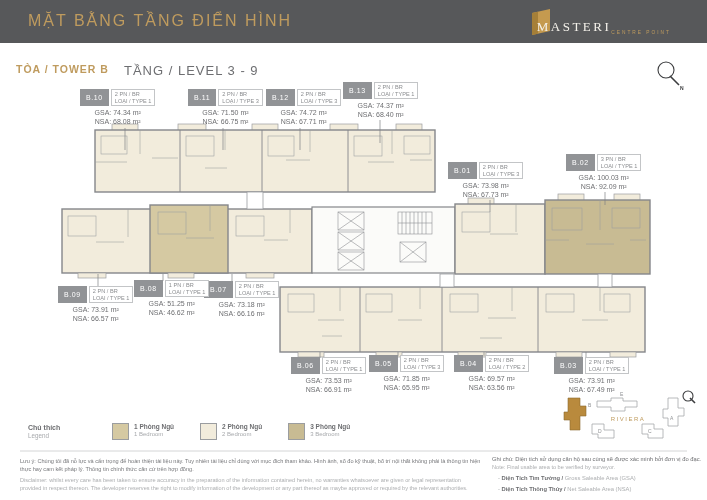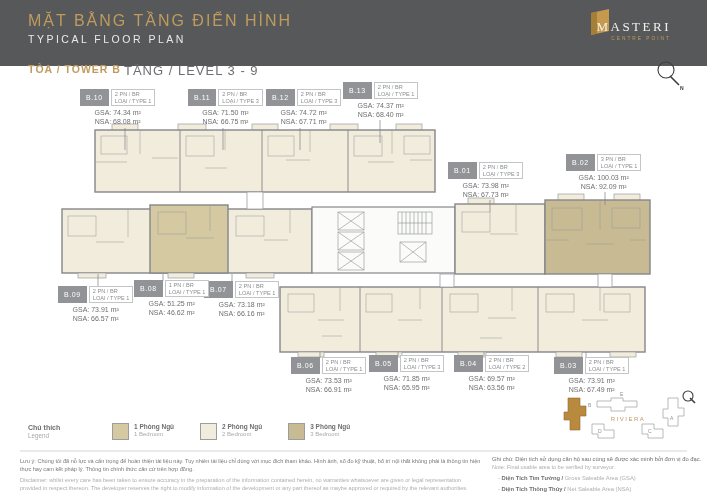--- a/index.html
+++ b/index.html
@@ -1,30 +1,30 @@
 <!DOCTYPE html>
 <html style="--header-bg: #57585a; --gold: #bf9b5e; --gold2: #b98a3d; --badge-bg: #919396; --c1br: #d5c9a2; --c2br: #f2ecdc; --c3br: #c8bb93;"><head>
 <meta charset="utf-8">
 <style>
   html,body{margin:0;padding:0;background:#fff;}
   #page{position:relative;width:707px;height:500px;background:#ffffff;overflow:hidden;
         font-family:"Liberation Sans", sans-serif;}
   
-  .header{position:absolute;left:0;top:0;width:707px;height:66px;background:var(--header-bg);}
+  .header{position:absolute;left:0;top:0;width:707px;height:43px;background:var(--header-bg);}
   .title-vi{position:absolute;left:28px;top:12px;color:var(--gold);font-size:16px;
             letter-spacing:2px;font-weight:400;}
   .title-en{position:absolute;left:28px;top:33px;color:#e9eaeb;font-size:10.5px;letter-spacing:2.5px;}
-  .logo{position:absolute;right:36px;top:7px;display:flex;flex-direction:column;align-items:center;}
+  .logo{position:absolute;right:36px;top:7px;display:flex;flex-direction:row;align-items:center;}
   .logo-top{display:flex;align-items:flex-end;height:28px;}
   .logo-m{margin-right:-15px;}
   .logo-text{color:#f4f1ea;font-family:"Liberation Serif", serif;font-size:13px;
              letter-spacing:2.5px;position:relative;z-index:2;}
   .logo-sub{color:var(--gold);font-size:4.8px;letter-spacing:2px;margin-top:1px;align-self:flex-end;}
   
-  .tower{position:absolute;left:28px;top:63px;color:var(--gold);font-size:10.5px;
+  .tower{position:absolute;left:16px;top:63px;color:var(--gold);font-size:10.5px;
          font-weight:bold;letter-spacing:1px;}
   .level{position:absolute;left:124px;top:63px;color:#6d6e71;font-size:13px;letter-spacing:1px;}
   
   svg.plan{position:absolute;left:0;top:0;}
   .u2{fill:var(--c2br);stroke:#85878a;stroke-width:1.4;}
   .u1{fill:var(--c1br);stroke:#85878a;stroke-width:1.4;}
   .u3{fill:var(--c3br);stroke:#85878a;stroke-width:1.4;}
   .balc{fill:var(--c2br);stroke:#9b9da0;stroke-width:.7;}
   .core{fill:#fbfbf9;stroke:#85878a;stroke-width:1.2;}
   .conn{fill:#ffffff;stroke:#9b9da0;stroke-width:.8;}
@@ -68,21 +68,20 @@
   .ni-vi{color:#6d6e71;font-weight:bold;}
   .ni-en{color:#acaeb0;}
 </style>
 </head>
 <body>
 
 <div id="page">
 
   <div class="header">
     <div class="title-vi">MẶT BẰNG TẦNG ĐIỂN HÌNH</div>
-    <div class="title-en">TYPICAL FLOOR PLAN</div>
     <div class="logo">
       <div class="logo-top">
         <svg class="logo-m" width="22" height="26" viewBox="0 0 22 26">
           <polygon points="2,4 20,0 20,22 2,26" fill="#c59a4f"></polygon>
           <polygon points="2,4 8,2.8 8,24.8 2,26" fill="#a57f38"></polygon>
         </svg>
         <span class="logo-text">MASTERI</span>
       </div>
       <div class="logo-sub">CENTRE POINT</div>
     </div>

